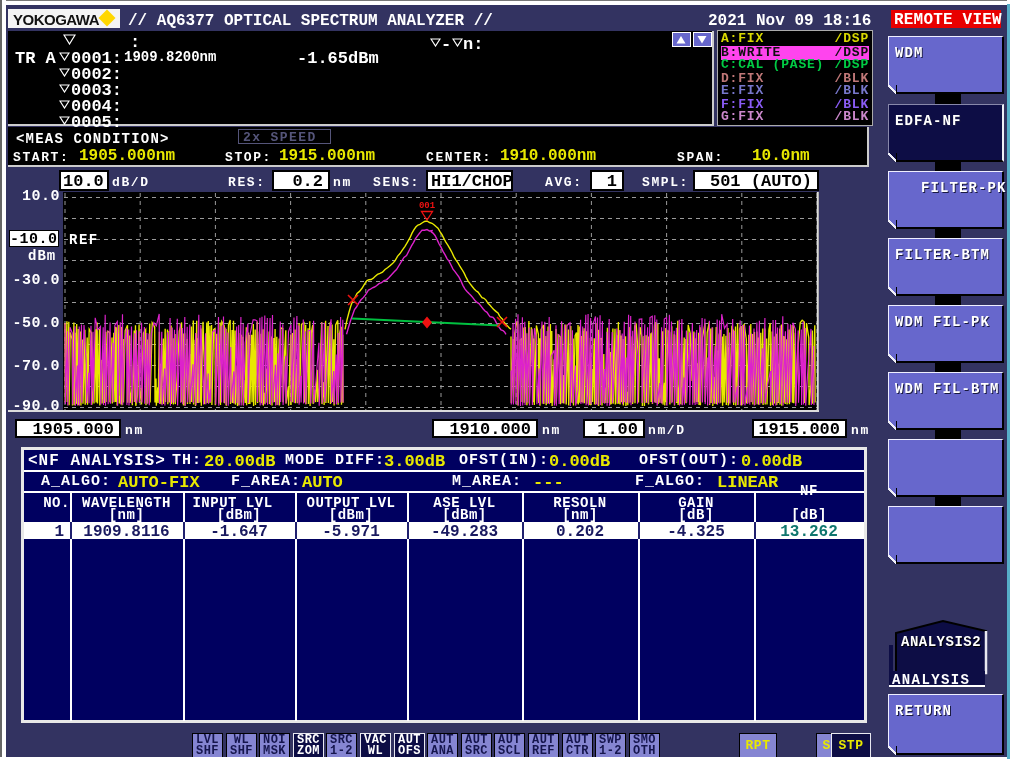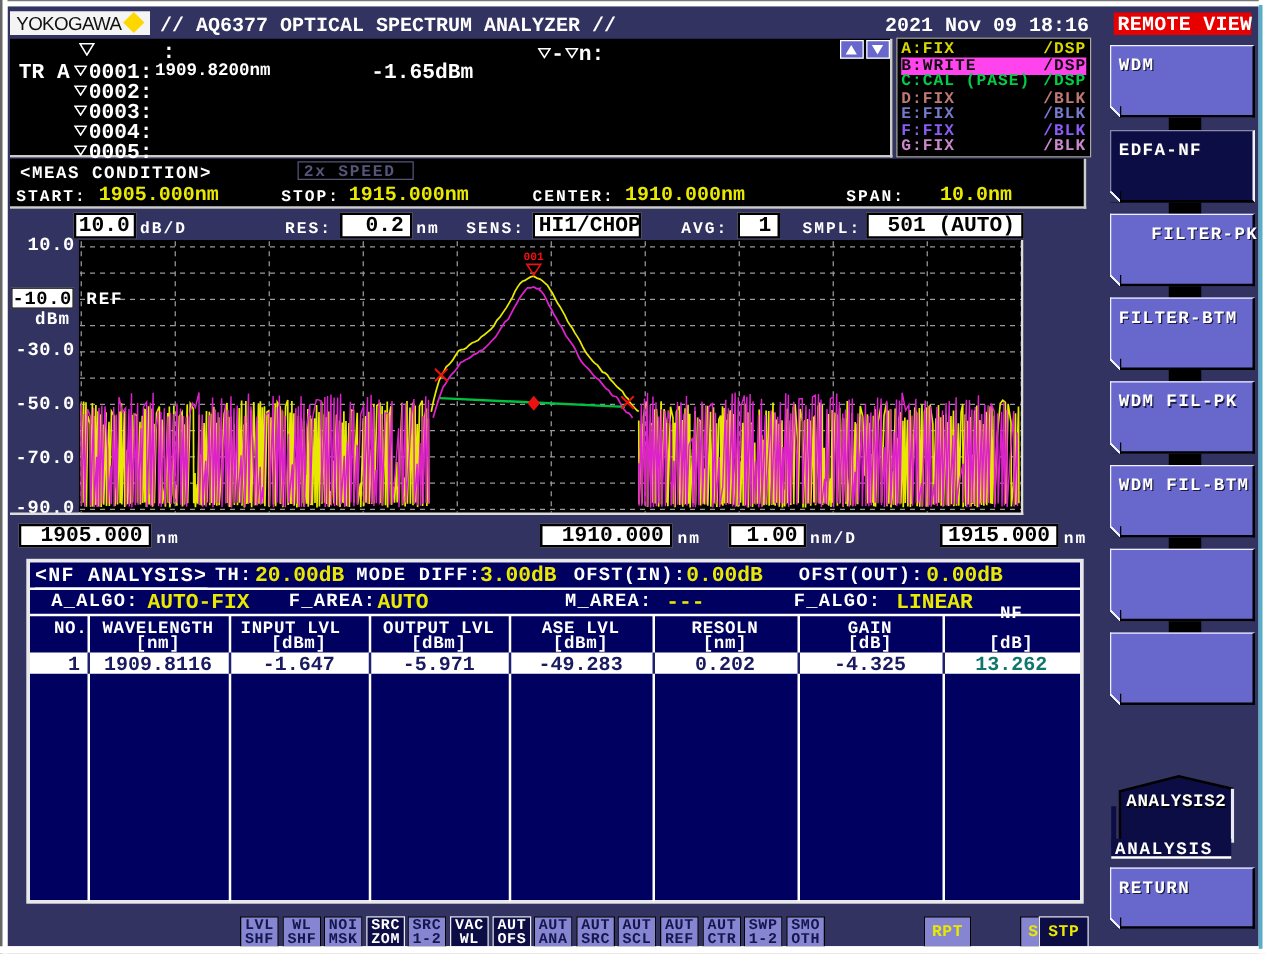--- a/index.html
+++ b/index.html
@@ -11,21 +11,21 @@
 .big{position:absolute;font-size:16px;letter-spacing:0;white-space:pre}
 .btn{position:absolute;left:888px;width:116px;height:58px;background:#6767cc;border-top:1.5px solid #efefff;border-left:1.5px solid #efefff;border-right:2px solid #000;border-bottom:2px solid #000;color:#fff;font-size:14px;letter-spacing:1.1px;padding:8px 0 0 6px;text-shadow:1px 1px 0 #1a1a40;white-space:pre}
 .btn .c{position:absolute;left:-1.5px;bottom:-2px;width:9px;height:9px;background:linear-gradient(45deg,#333361 0 45%,#f0f0f8 45% 59%,rgba(0,0,0,0) 59%);border-right:1.6px solid #000}
 .conn{position:absolute;left:935px;width:26px;height:12px;background:#000}
 .sk{position:absolute;top:733px;width:31px;height:25px;background:#8585d2;border:1px solid #000;color:#16164e;font-size:12px;line-height:11px;text-align:center;font-weight:bold;letter-spacing:0.5px;padding-top:1px}
 .skd{background:#0d0d45;color:#fff;border:1.5px solid #e8e8f0}
 .tseg{position:absolute;left:721px;width:148px;font-size:13px;line-height:13.5px;letter-spacing:0.8px;display:flex;justify-content:space-between;white-space:pre}
 </style></head><body>
 <div class="scr"></div>
 <div class="a" style="left:8px;top:9px;width:112px;height:19px;background:#f4f4f4"></div>
-<div class="a" style="left:13px;top:11px;font-family:'Liberation Sans',sans-serif;font-weight:normal;font-size:15px;letter-spacing:-0.5px;color:#111">YOKOGAWA</div>
+<div class="a" style="left:13px;top:11px;font-family:'Liberation Sans',sans-serif;font-weight:bold;font-size:15px;letter-spacing:-0.5px;color:#111">YOKOGAWA</div>
 <div class="a" style="left:101px;top:12px;width:12px;height:12px;background:#ffd700;transform:rotate(45deg)"></div>
 <div class="a wt" style="left:128px;top:12px;font-size:16px;white-space:pre">// AQ6377 OPTICAL SPECTRUM ANALYZER //</div>
 <div class="a wt" style="left:708px;top:12px;font-size:16px;white-space:pre">2021 Nov 09 18:16</div>
 <div class="a" style="left:891px;top:10px;width:110px;height:18px;background:#e80000;color:#fff;font-size:16px;padding:1px 0 0 3px;letter-spacing:0.2px;white-space:pre">REMOTE VIEW</div>
 <div class="a" style="left:8px;top:31px;width:706px;height:95px;background:#000;border-right:2px solid #ccc;border-bottom:2px solid #ccc"></div>
 <svg style="position:absolute;left:63px;top:34px" width="13" height="11">
     <path d="M1,1 L12,1 L6.5,10 Z" fill="none" stroke="#fff" stroke-width="1.2"></path>
   </svg>
 <div class="a wt" style="left:130px;top:33px;font-size:17px;letter-spacing:0">:</div>
 <div class="a wt" style="left:15px;top:49px;font-size:17px;letter-spacing:0">TR A</div>
@@ -220,17 +220,17 @@
 <div class="conn" style="top:497px"></div>
 <div class="btn" style="top:506px;"><div class="c"></div></div>
 <svg class="a" style="left:886px;top:615px" width="118" height="75">
 <path d="M10,18 L10,58 L100,58 L100,16 L57,6 Z" fill="#0d0d45" stroke="#000" stroke-width="2"></path>
 <path d="M100,16 L100,58 L10,58" fill="none" stroke="#e8e8f0" stroke-width="2.5"></path>
 <path d="M5,30 L5,62 L98,62" fill="none" stroke="#0d0d45" stroke-width="4"></path>
 </svg>
 <div class="a wt" style="left:901px;top:634px;font-size:14px;letter-spacing:0.5px;text-shadow:1px 1px 0 #000">ANALYSIS2</div>
 <div class="a" style="left:889px;top:671px;width:96px;height:16px;background:#0d0d45;border-bottom:2px solid #fff"></div>
 <div class="a wt" style="left:892px;top:672px;font-size:14px;letter-spacing:1.4px">ANALYSIS</div>
-<div class="btn" style="top:694px;height:49px">RETURN<div class="c"></div></div>
+<div class="btn" style="top:694px;height:61px">RETURN<div class="c"></div></div>
 <div class="a" style="left:0;top:0;width:1013px;height:5px;background:#fff;border-top:1px solid #777"></div>
 <div class="a" style="left:0;top:0;width:6px;height:763px;background:#fff;border-left:2px solid #666"></div>
 <div class="a" style="left:0;top:757px;width:1013px;height:6px;background:#fff"></div>
 <div class="a" style="left:1007px;top:0;width:6px;height:763px;background:#fff"></div>
 <div class="a" style="left:1007px;top:4px;width:3px;height:755px;background:#56aec8"></div>
 </body></html>

